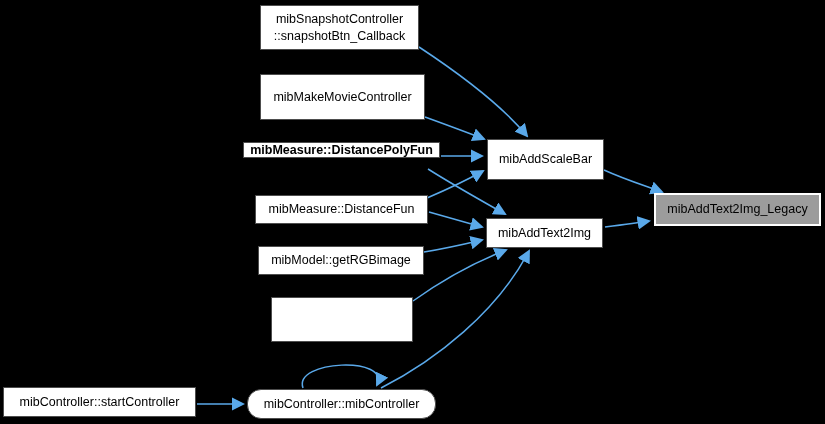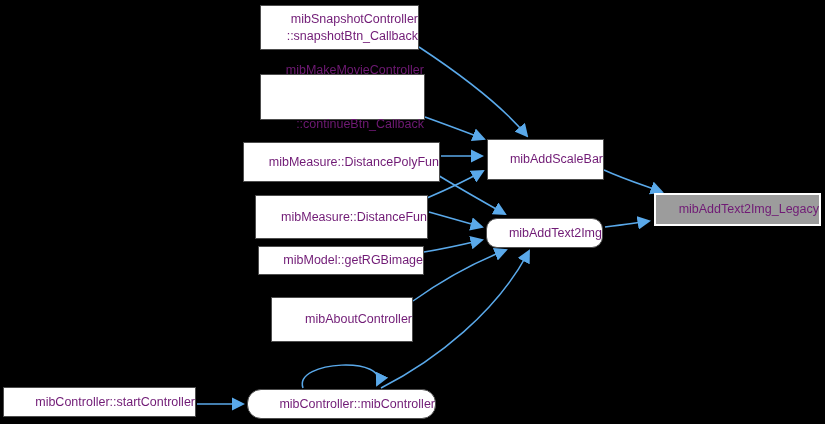--- a/index.html
+++ b/index.html
@@ -18,26 +18,26 @@
     fill:none;
     stroke:#5aa9ea;
     stroke-width:1.5;
   }
   #arrowhead-shape{ fill:#5aa9ea; }
   .node{
     position:absolute;
     box-sizing:border-box;
     background:#ffffff;
     border:1.5px solid #4d4d4d;
-    color:#701a75;
+    color:#000000;
     font-size:12.5px;
     line-height:17px;
     display:flex;
     flex-direction:column;
-    align-items:flex-end;
+    align-items:center;
     justify-content:center;
     text-align:center;
     white-space:nowrap;
     cursor:pointer;
   }
   .node.highlight{
     background:#9c9c9c;
     border:2px solid #ffffff;
     cursor:default;
   }
@@ -68,45 +68,43 @@
     <path class="edge" marker-end="url(#arrow)" d="M605,227 C621,225 637,223 649,221"></path>
   </svg>
 
   <div class="node" style="left:260px;top:5px;width:159px;height:45px;">
     <span>mibSnapshotController</span>
     <span>::snapshotBtn_Callback</span>
   </div>
 
   <div class="node" style="left:260px;top:74px;width:165px;height:46px;gap:37px;">
     <span>mibMakeMovieController</span>
-    <span>::continueBtn_Callback</span>
   </div>
 
-  <div class="node" style="left:243px;top:142px;width:197px;height:40px;">
+  <div class="node" style="left:243px;top:142px;width:197px;height:16px;font-weight:bold;">
     <span>mibMeasure::DistancePolyFun</span>
   </div>
 
   <div class="node" style="left:487px;top:139px;width:117px;height:41px;">
     <span>mibAddScaleBar</span>
   </div>
 
-  <div class="node" style="left:255px;top:195px;width:173px;height:44px;">
+  <div class="node" style="left:255px;top:195px;width:173px;height:29px;">
     <span>mibMeasure::DistanceFun</span>
   </div>
 
-  <div class="node" style="left:486px;top:218px;width:117px;height:30px;border-radius:11px;">
+  <div class="node" style="left:486px;top:218px;width:117px;height:30px;">
     <span>mibAddText2Img</span>
   </div>
 
   <div class="node" style="left:258px;top:246px;width:166px;height:29px;">
     <span>mibModel::getRGBimage</span>
   </div>
 
   <div class="node" style="left:271px;top:297px;width:142px;height:45px;">
-    <span>mibAboutController</span>
   </div>
 
   <div class="node" style="left:3px;top:387px;width:193px;height:30px;">
     <span>mibController::startController</span>
   </div>
 
   <div class="node" style="left:247px;top:389px;width:189px;height:30px;border-radius:14px;">
     <span>mibController::mibController</span>
   </div>
 

